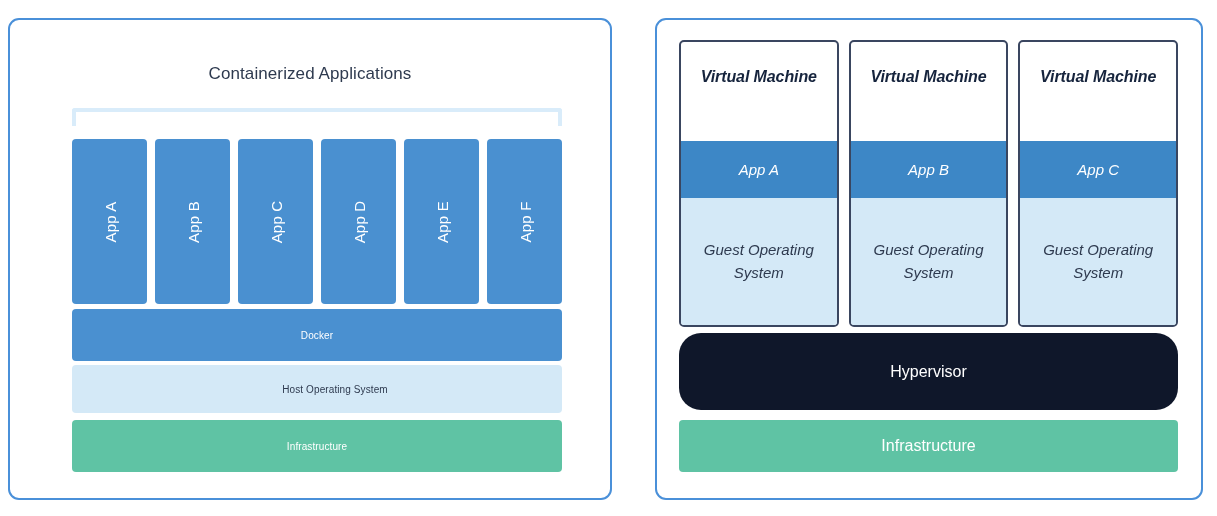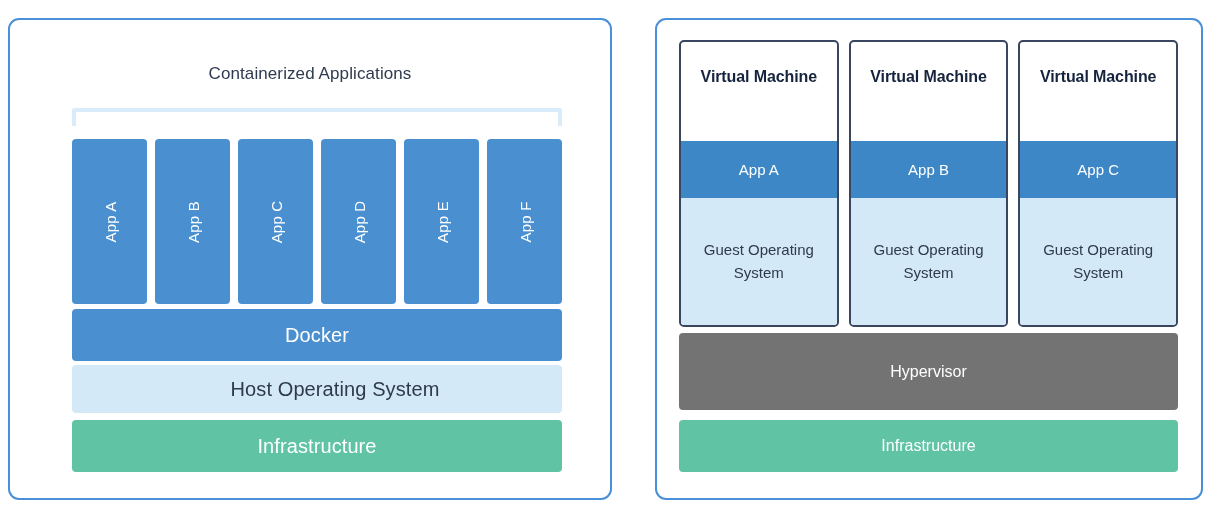--- a/index.html
+++ b/index.html
@@ -85,21 +85,21 @@
 
   .layer-bar {
     position: absolute;
     left: 62px;
     width: 490px;
     box-sizing: border-box;
     border-radius: 4px;
     display: flex;
     align-items: center;
     justify-content: center;
-    font-size: 20px;
+    font-size: 10px;
     letter-spacing: .1px;
   }
   .bar-docker  { top: 289px; height: 52px; background: #4a90d0; color: #ffffff; }
   .bar-hostos  { top: 345px; height: 48px; background: #d4e9f7; color: #2e3a4f; padding-left: 36px; }
   .bar-infra-l { top: 400px; height: 52px; background: #5fc3a4; color: #ffffff; }
 
   
   .vm-row {
     position: absolute;
     left: 22px;
@@ -111,20 +111,21 @@
   }
   .vm-box {
     flex: 1 1 0;
     box-sizing: border-box;
     border: 2px solid #3a4660;
     border-radius: 5px;
     background: #ffffff;
     display: flex;
     flex-direction: column;
     overflow: hidden;
+    font-style: italic;
   }
   .vm-header {
     height: 99px;
     display: flex;
     align-items: flex-start;
     justify-content: center;
     padding-top: 26px;
     box-sizing: border-box;
     font-size: 16px;
     font-weight: bold;
@@ -158,21 +159,21 @@
     left: 22px;
     width: 499px;
     box-sizing: border-box;
     border-radius: 4px;
     display: flex;
     align-items: center;
     justify-content: center;
     font-size: 16px;
     color: #ffffff;
   }
-  .bar-hypervisor { top: 313px; height: 77px; background: #737373; }
+  .bar-hypervisor { top: 313px; height: 77px; background: #0f172a; border-radius: 22px; }
   .bar-infra-r    { top: 400px; height: 52px; background: #5fc3a4; }
 </style>
 </head>
 <body>
 
 <div class="stage">
 
   <div class="panel panel-left">
 
     <div class="panel-title">Containerized Applications</div>

